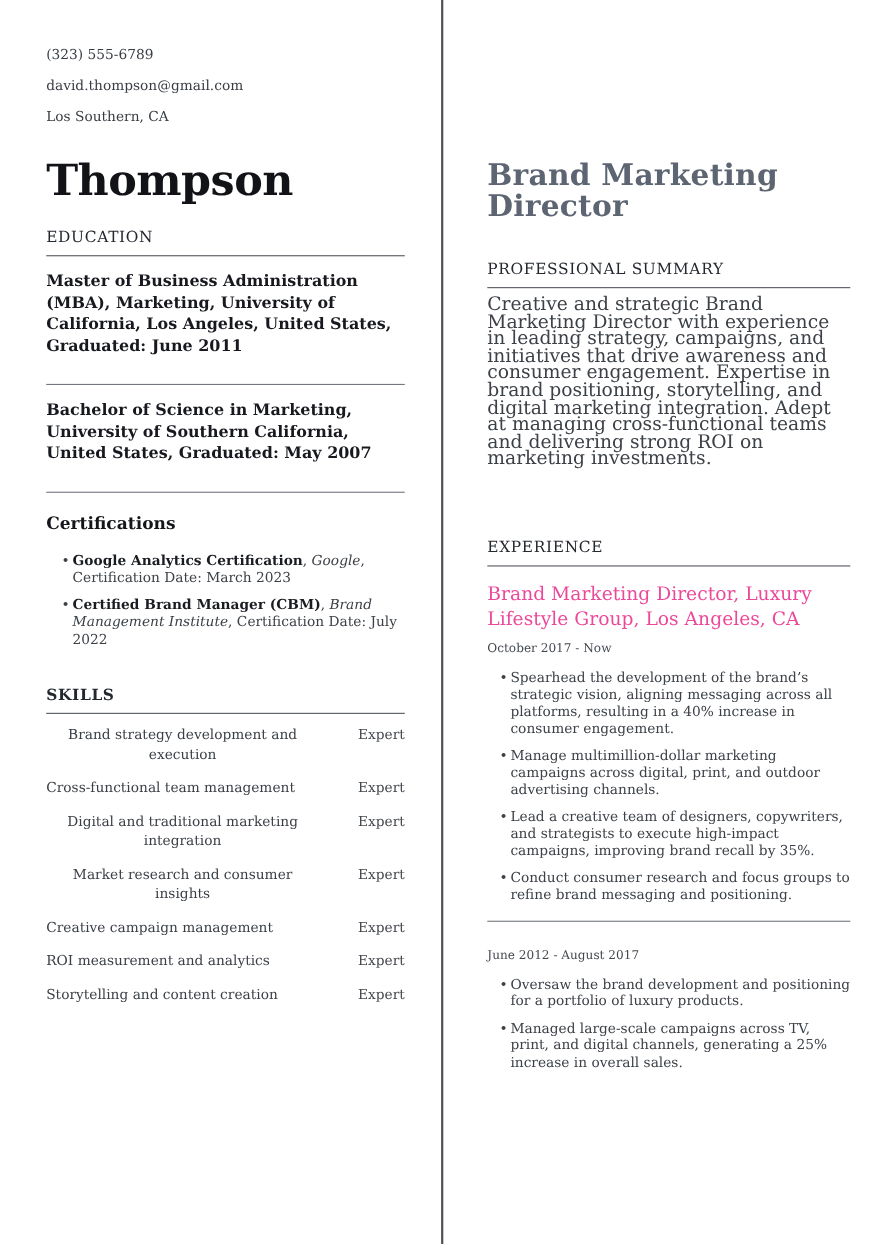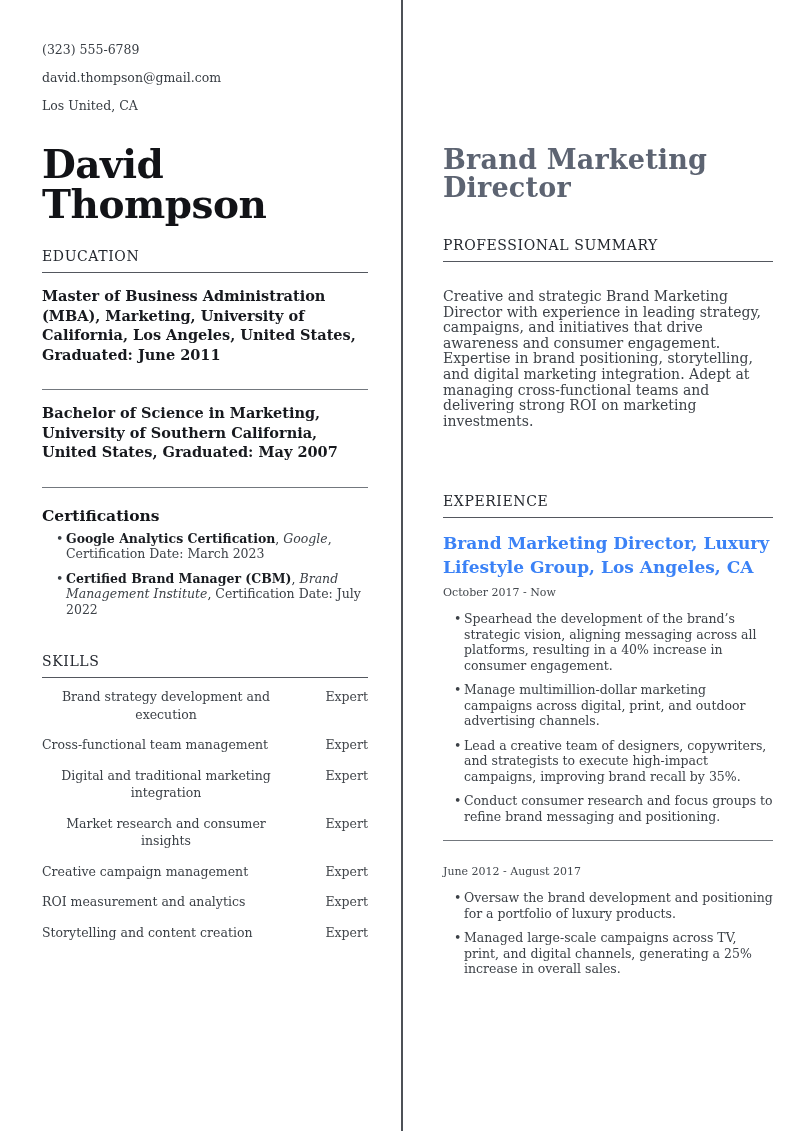--- a/index.html
+++ b/index.html
@@ -29,80 +29,79 @@
   
   .name{margin-top:30px;color:#121317;}
   .name-line{font-size:39px;line-height:40px;font-weight:bold;letter-spacing:-0.5px;}
 
   
   .sec-h{
     font-size:14px;font-weight:normal;letter-spacing:0.6px;color:var(--heading);
     padding-bottom:8px;border-bottom:1.5px solid var(--rule);
   }
   .sec-h.edu{margin-top:24px;}
-  .sec-h.skills{margin-top:36px;}
+  .sec-h.skills{margin-top:36px;font-weight:bold;}
   .sec-h.summary{margin-top:35px;}
   .sec-h.exp{margin-top:64px;}
 
   
   .edu-entry{
     font-size:14.5px;font-weight:bold;line-height:19.5px;color:#17191e;
     padding:13px 0 25px;border-bottom:1.5px solid var(--rule-light);
   }
 
   
   .cert-h{font-size:15.5px;font-weight:bold;color:#14161a;margin-top:18px;}
-  .cert-list{list-style:none;margin-top:6px;}
+  .cert-list{list-style:none;margin-top:17px;}
   .cert-item{
     position:relative;padding-left:24px;font-size:12.5px;line-height:15.5px;
     color:var(--body);margin-bottom:9px;
   }
   .cert-item::before{content:"\2022";position:absolute;left:14px;top:0;}
   .cert-item b{color:#191c21;}
 
   
   .skills-list{margin-top:10px;}
   .skill-row{display:flex;justify-content:space-between;align-items:flex-start;margin-bottom:13px;text-align:center;}
   .skill-name{font-size:12.5px;line-height:17.5px;color:#3a3f45;max-width:248px;}
   .skill-level{font-size:12.5px;line-height:17.5px;color:#43474c;}
 
   
   .job-title-main{
     font-size:27px;line-height:28px;font-weight:bold;color:var(--accent);
     letter-spacing:0.2px;
   }
-  .summary-text{margin-top:27px;font-size:14px;line-height:15.6px;color:var(--body);}
+  .summary-text{margin-top:8px;font-size:17px;line-height:15.6px;color:var(--body);}
 
   .jobs{margin-top:0;}
   .job{padding-top:14px;}
   .job + .job{border-top:1.5px solid var(--rule-light);margin-top:16px;padding-top:17px;}
-  .job-title{font-size:17px;line-height:23.5px;font-weight:bold;color:#3b82f6;}
+  .job-title{font-size:17px;line-height:23.5px;font-weight:normal;color:#ec4899;}
   .job-dates{margin-top:7px;font-size:11px;color:#43484e;}
   .bullets{list-style:none;margin-top:12px;}
   .bullet{
     position:relative;padding-left:21px;font-size:12.5px;line-height:15.5px;
     color:var(--body);margin-bottom:9px;
   }
   .bullet::before{content:"\2022";position:absolute;left:11px;top:0;}
 </style>
 </head>
 <body>
 
 <div class="page">
   <div class="divider"></div>
 
   <div class="col col-left">
     <div>
       <div class="contact-line">(323) 555-6789</div>
       <div class="contact-line">david.thompson@gmail.com</div>
-      <div class="contact-line">Los United, CA</div>
+      <div class="contact-line">Los Southern, CA</div>
     </div>
 
     <h1 class="name">
-      <div class="name-line">David</div>
       <div class="name-line">Thompson</div>
     </h1>
 
     <h2 class="sec-h edu">EDUCATION</h2>
     <div>
         <div class="edu-entry">Master of Business Administration (MBA), Marketing, University of California, Los Angeles, United States, Graduated: June 2011</div>
         <div class="edu-entry">Bachelor of Science in Marketing, University of Southern California, United States, Graduated: May 2007</div>
       </div>
 
     <h3 class="cert-h">Certifications</h3>

